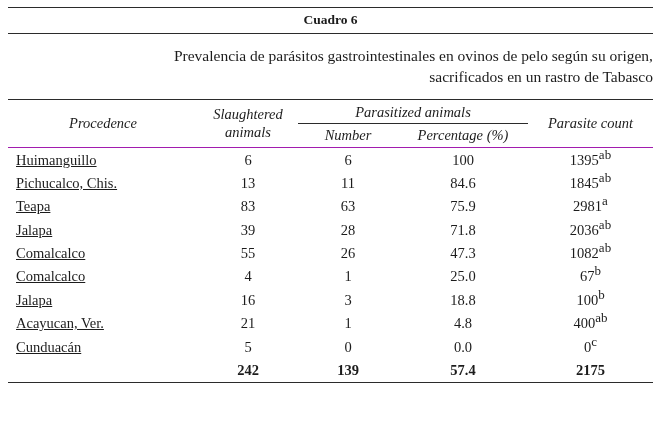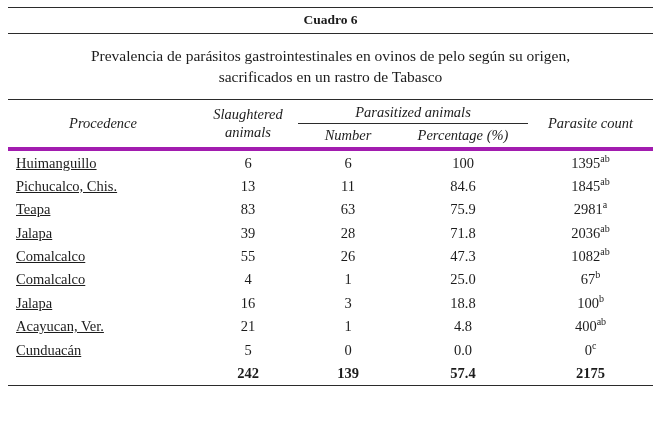--- a/index.html
+++ b/index.html
@@ -13,55 +13,55 @@
     overflow: hidden;
   }
   .rule { border-top: 1px solid #2b2b2b; height: 0; }
   .table-label {
     text-align: center;
     font-weight: bold;
     font-size: 13.5px;
     padding: 4px 0 5px 0;
   }
   .caption {
-    text-align: center;
+    text-align: right;
     white-space: pre-line;
     font-size: 15.5px;
     line-height: 1.38;
     margin: 11px 0 11px 0;
   }
   table {
     width: 100%;
     border-collapse: collapse;
     border-top: 1px solid #2b2b2b;
     border-bottom: 1px solid #2b2b2b;
     font-size: 14.5px;
     margin-top: 2px;
   }
-  thead { border-bottom: 4px solid #a21caf; }
+  thead { border-bottom: 1px solid #a21caf; }
   thead th {
     font-style: italic;
     font-weight: normal;
     font-size: 14.5px;
     padding: 3px 4px;
     vertical-align: middle;
     text-align: center;
     line-height: 1.25;
   }
   th.group { border-bottom: 1px solid #2b2b2b; padding-bottom: 2px; font-style: italic; }
   th.sub { padding-top: 2px; }
   tbody td {
     padding: 3.5px 4px 2.5px 4px;
     text-align: center;
     line-height: 1.2;
   }
   tbody td.proc { text-align: left; padding-left: 8px; text-decoration: underline; }
   tr.total td { font-weight: bold; }
   sup {
-    font-size: 10px;
+    font-size: 13px;
     line-height: 0;
     vertical-align: super;
     letter-spacing: 0;
   }
 </style>
 </head>
 <body>
 
 <div class="page">
   <div class="rule"></div>

